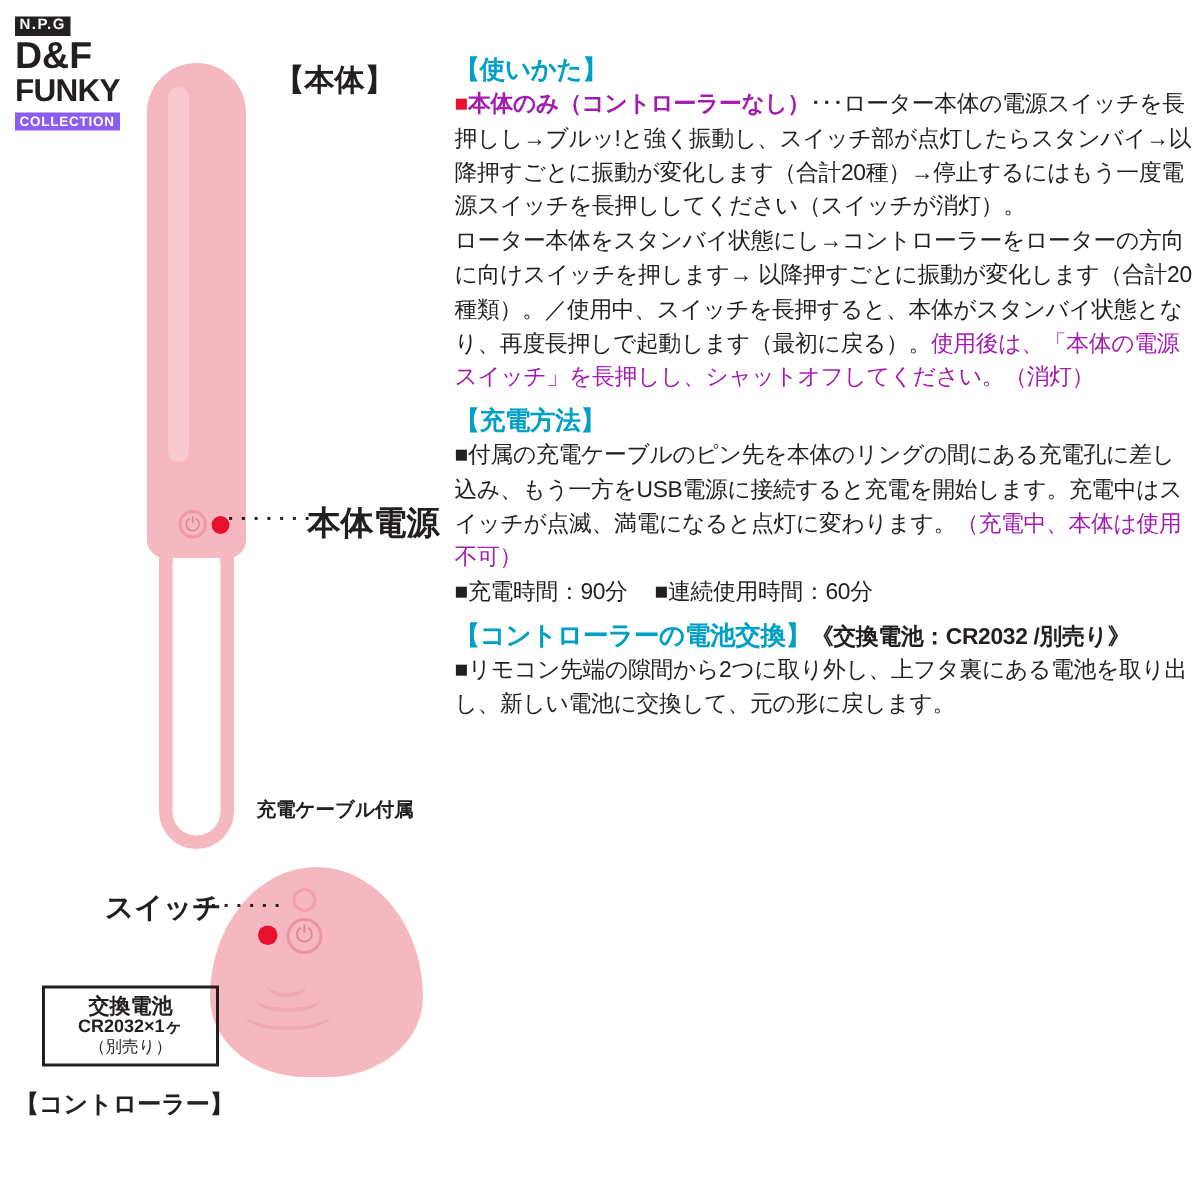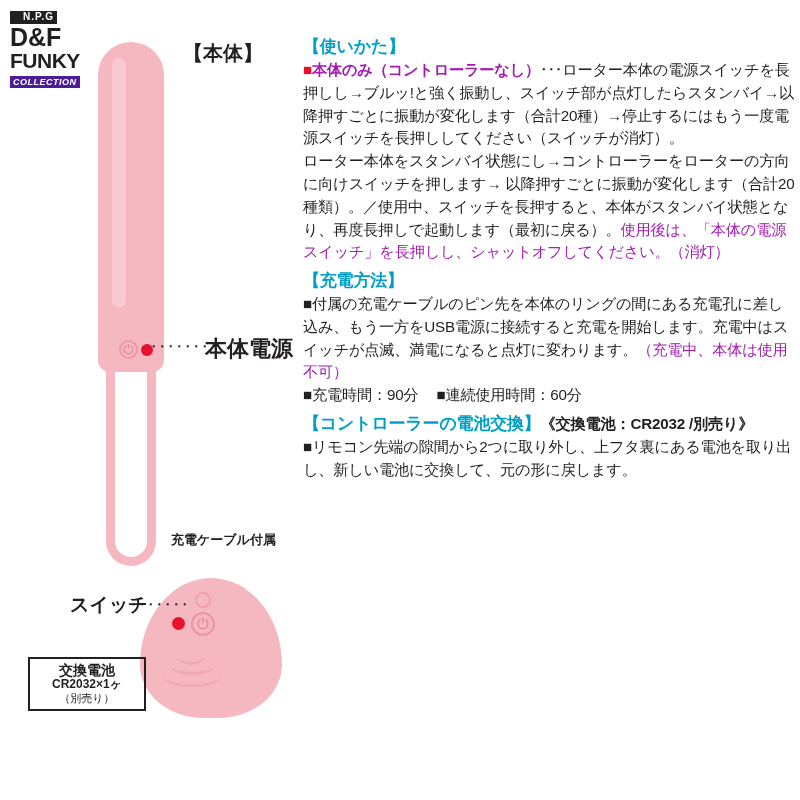--- a/index.html
+++ b/index.html
@@ -26,48 +26,47 @@
     left: 10px;
     top: 6px;
     width: 92px;
   }
   .logo-npg {
     background: #231f20;
     color: #ffffff;
     font-size: 10px;
     font-weight: bold;
     letter-spacing: 1px;
-    padding: 1px 3px 2px 13px;
+    padding: 1px 3px 2px 3px;
     display: inline-block;
     line-height: 10px;
   }
   .logo-df {
     font-size: 25px;
     font-weight: bold;
     letter-spacing: 0px;
     line-height: 25px;
     margin-top: 1px;
   }
   .logo-funky {
     font-size: 21px;
     font-weight: bold;
     line-height: 21px;
     letter-spacing: -0.5px;
   }
   .logo-coll {
-    background: #4c1d95;
+    background: #8b5cf6;
     color: #ffffff;
     font-size: 9px;
     font-weight: bold;
     letter-spacing: 0.5px;
     display: inline-block;
     padding: 1px 3px;
     line-height: 10px;
     margin-top: 1px;
-    font-style: italic;
   }
 
   
   .lbl {
     position: absolute;
     font-weight: bold;
     color: #231f20;
     white-space: nowrap;
   }
   .lbl-body { left: 183px; top: 40px; font-size: 20px; }
@@ -317,20 +316,21 @@
     <div class="remote-w2"></div>
     <div class="remote-w3"></div>
   </div>
 
   <div class="lbl lbl-body">【本体】</div>
   <div class="dots dots-power">･･･････</div>
   <div class="lbl lbl-power">本体電源</div>
   <div class="lbl lbl-cable">充電ケーブル付属</div>
   <div class="dots dots-switch">･･･････</div>
   <div class="lbl lbl-switch">スイッチ</div>
+  <div class="lbl lbl-controller">【コントローラー】</div>
 
   <div class="batt-box">
     <div class="batt-l1">交換電池</div>
     <div class="batt-l2">CR2032×1ヶ</div>
     <div class="batt-l3">（別売り）</div>
   </div>
 
   <div class="col">
 
     <div class="sec">

